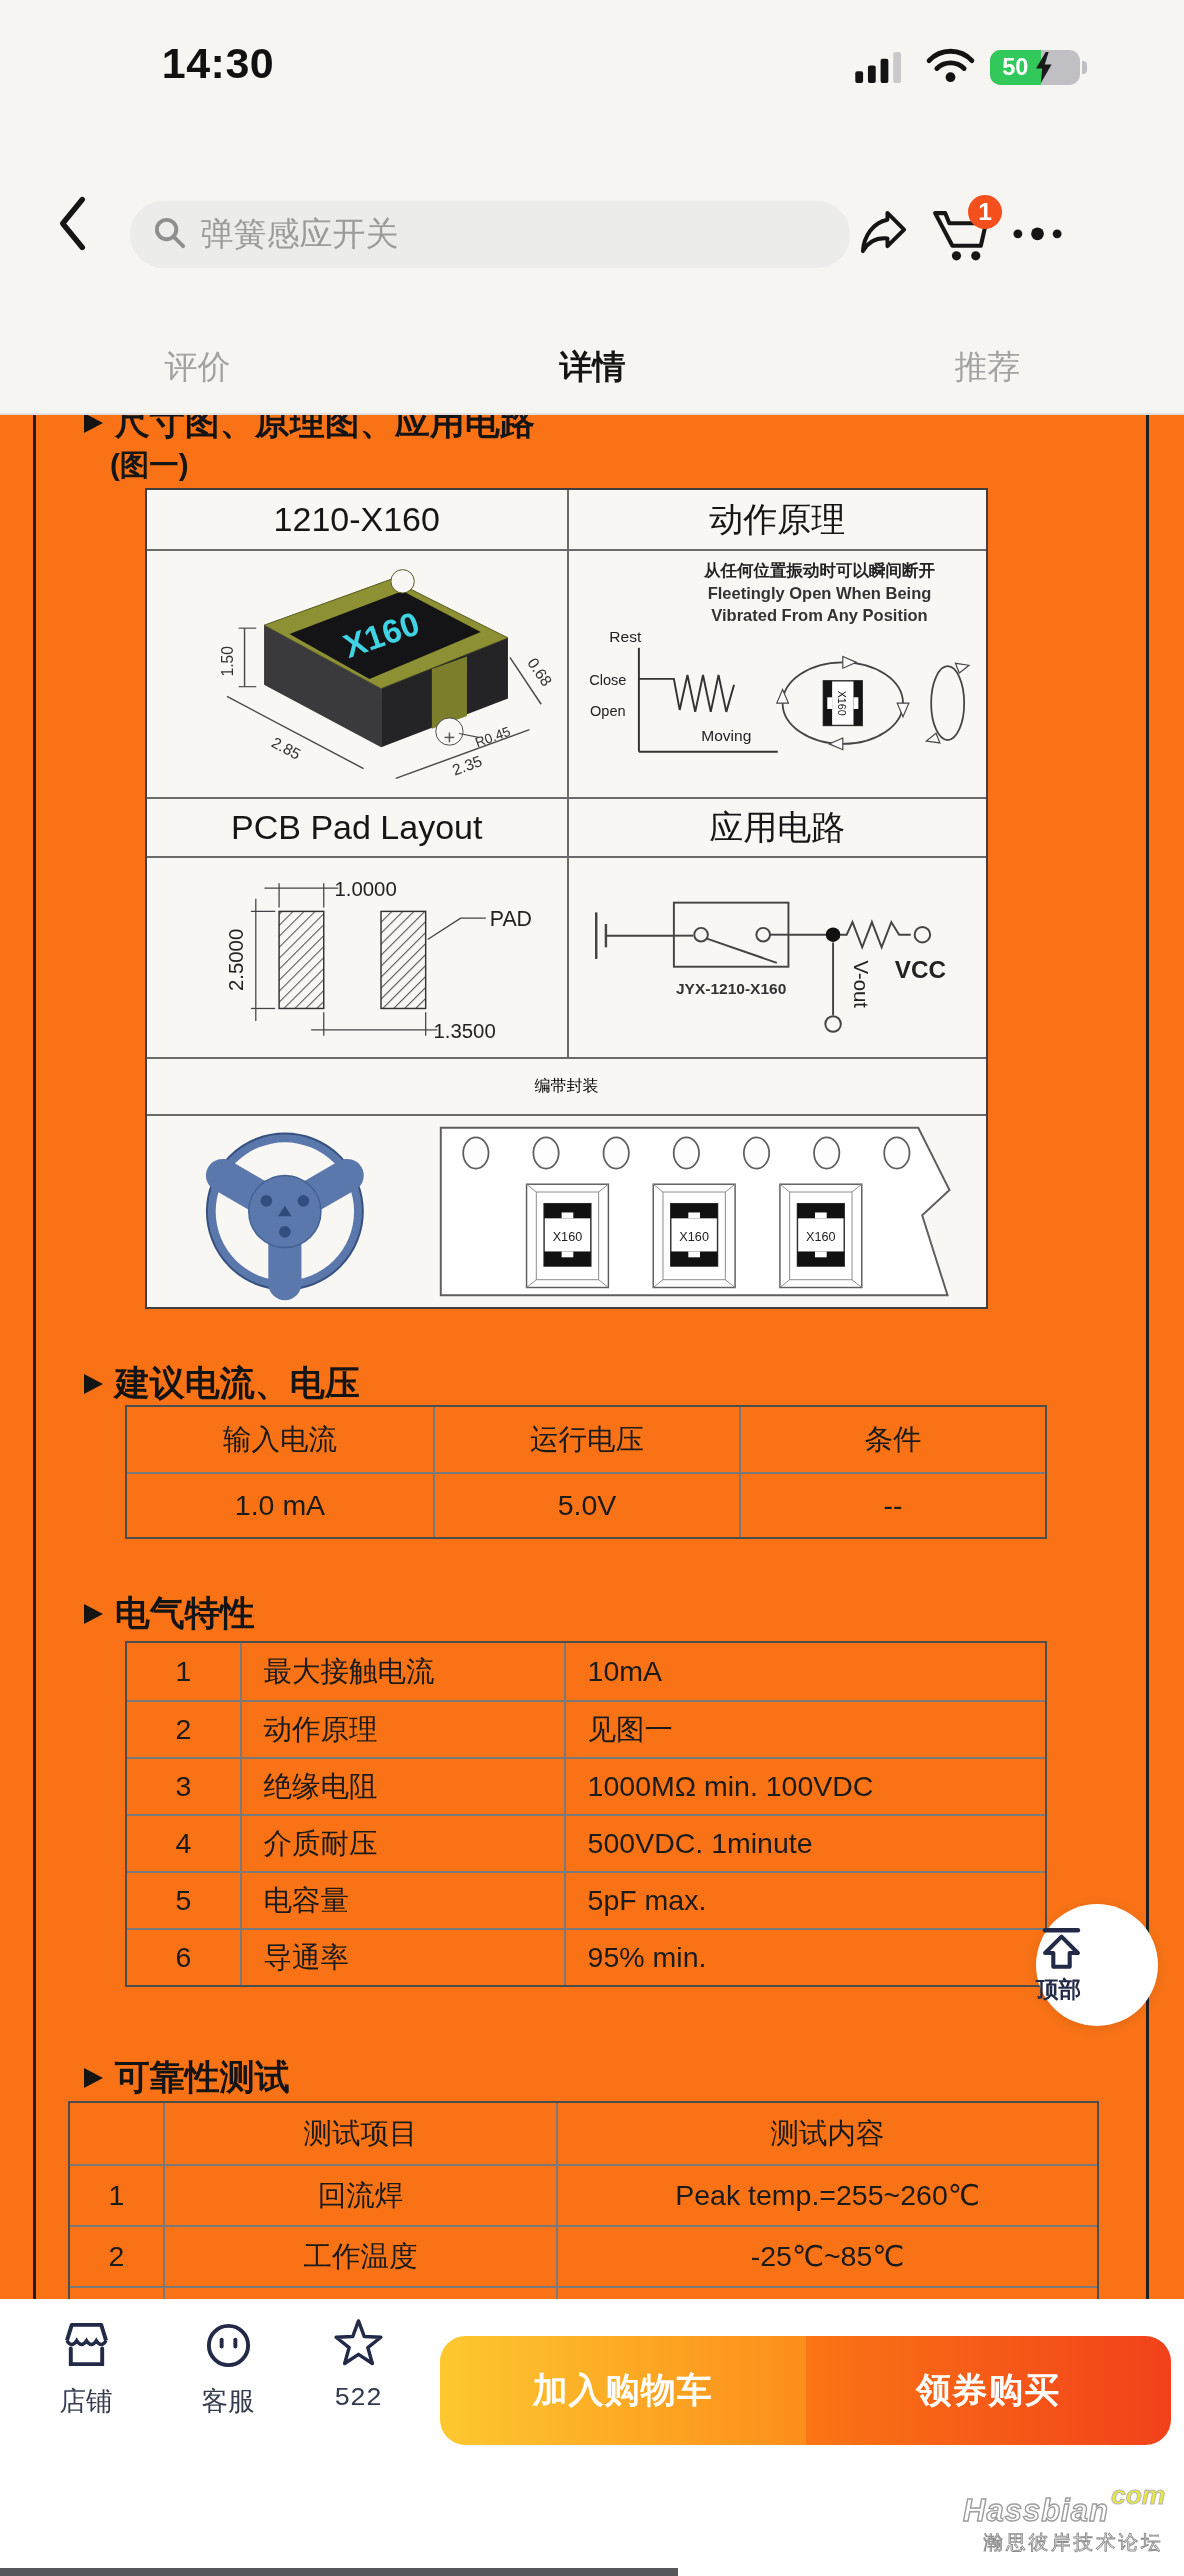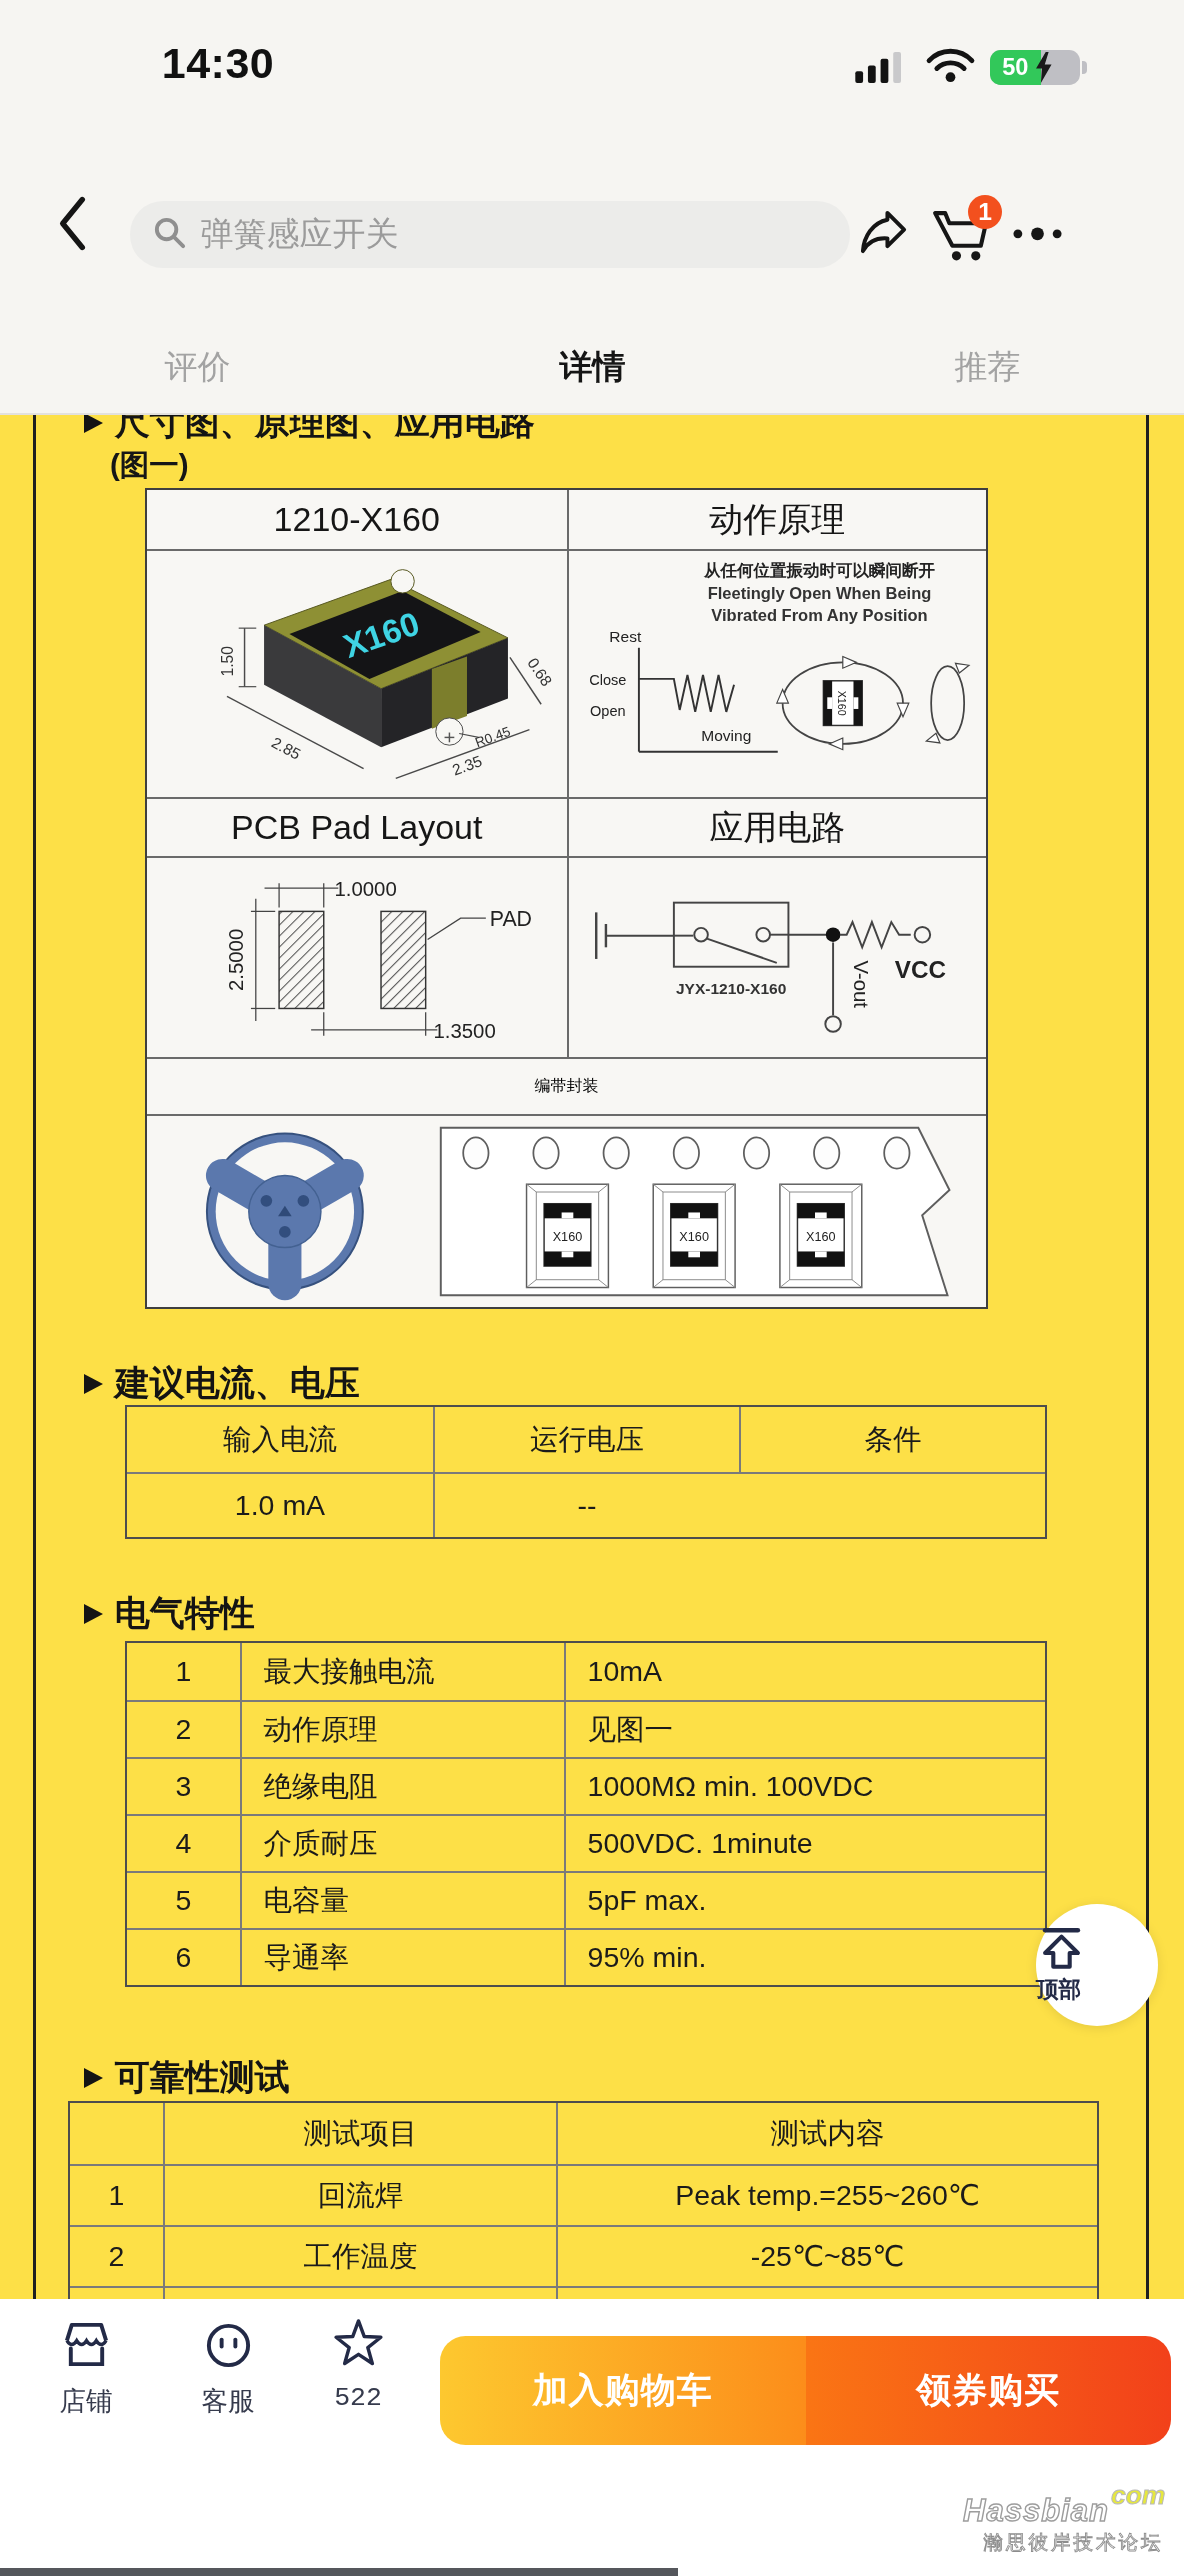--- a/index.html
+++ b/index.html
@@ -27,21 +27,21 @@
   .cart-badge { position:absolute; left:39px; top:-11.8px; min-width:34px; height:34px; border-radius:17.7px; background:#f3501e; color:#fff; font-size:24.6px; font-weight:600; display:flex; align-items:center; justify-content:center; }
   .more-btn { position:absolute; left:1010px; top:41px; width:55px; height:19.6px; cursor:pointer; }
 
   
   .tabbar { position:absolute; top:324px; left:0; width:100%; height:86px; display:flex; }
   .tab { flex:1; display:flex; align-items:center; justify-content:center; font-size:33px; color:#a3a3a3; cursor:pointer; }
   .tab.active { color:#151515; font-weight:700; }
   .divider { position:absolute; top:413px; left:0; width:100%; height:2px; background:#e3e1de; }
 
   
-  .content { position:absolute; top:415px; left:0; width:100%; height:1884px; background:#fde047; overflow:hidden; }
+  .content { position:absolute; top:415px; left:0; width:100%; height:1884px; background:#f97316; overflow:hidden; }
   .doc-border-l { position:absolute; left:33px; top:0; width:2.9px; height:100%; background:#1f1f1f; }
   .doc-border-r { position:absolute; left:1146px; top:0; width:2.9px; height:100%; background:#1f1f1f; }
   .sec-heading { position:absolute; display:flex; align-items:center; font-size:35px; font-weight:700; color:#141414; }
   .bullet { width:0; height:0; border-left:19.6px solid #141414; border-top:10.8px solid transparent; border-bottom:10.8px solid transparent; margin-right:11.8px; }
   .fig-label { position:absolute; font-size:29.5px; font-weight:700; color:#161616; }
 
   .fig-table { position:absolute; left:145px; top:73px; width:843px; border:2.9px solid #3f3f3f; background:#f8f7f4; }
   .fig-table .tr { display:grid; }
   .fig-table .tr + .tr { border-top:2px solid #6a6a6a; }
   .fig-table .td + .td { border-left:2px solid #6a6a6a; }
@@ -375,20 +375,21 @@
       <span>建议电流、电压</span>
     </div>
     <div class="spec-table cv-table" style="left:125px; top:990px; width:922px;">
       <div class="tr head">
         <div class="td">输入电流</div>
         <div class="td">运行电压</div>
         <div class="td">条件</div>
       </div>
       <div class="tr">
         <div class="td">1.0 mA</div>
+        <div class="td">5.0V</div>
         <div class="td">--</div>
       </div>
     </div>
 
     <div class="sec-heading" style="left:84px; top:1175px;">
       <span class="bullet"></span>
       <span>电气特性</span>
     </div>
     <div class="spec-table elec-table" style="left:125px; top:1226px; width:922px;">
       <div class="tr">

